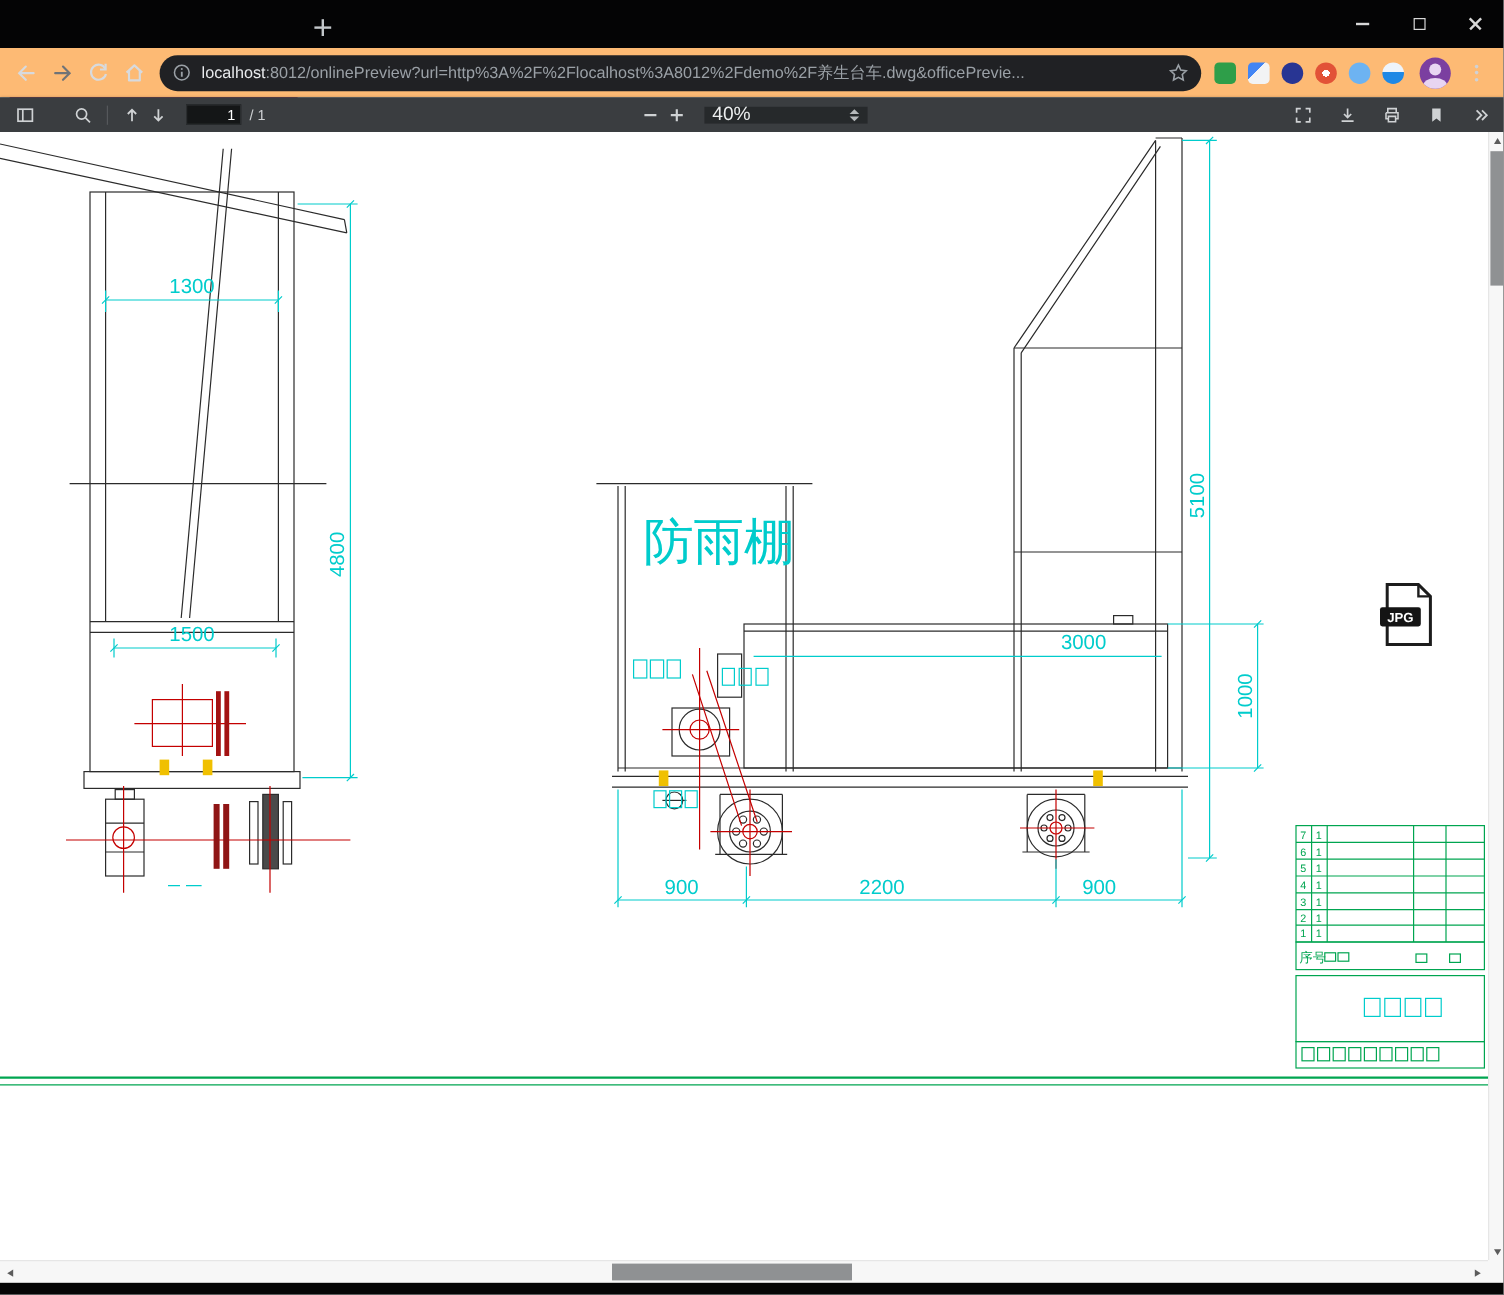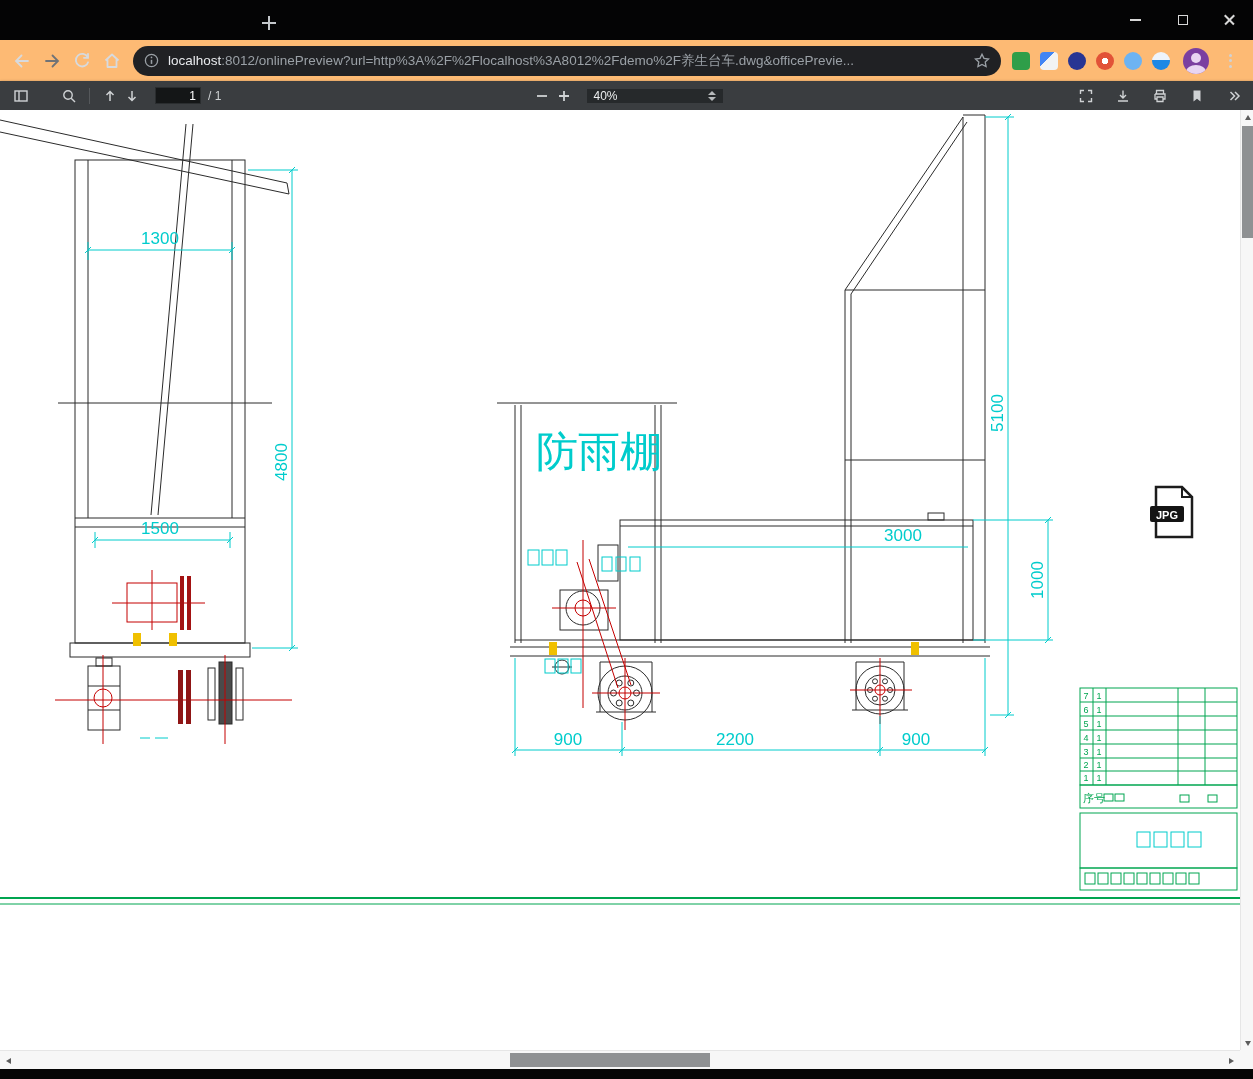--- a/index.html
+++ b/index.html
@@ -49,21 +49,21 @@
           box-shadow:0 1px 3px rgba(0,0,0,.45);}
   .pt-left{position:absolute;left:10px;top:0;height:29px;display:flex;align-items:center;}
   .pt-center{position:absolute;left:50%;top:0;height:29px;transform:translateX(-50%);display:flex;align-items:center;}
   .pt-right{position:absolute;right:8px;top:0;height:29px;display:flex;align-items:center;gap:15px;}
   .pt-icon{width:22px;height:22px;display:flex;align-items:center;justify-content:center;color:#cfd2d4;flex:0 0 auto;}
   .pt-sep{width:1px;height:16px;background:#55585b;margin:0 9px;}
   .page-input{width:46px;height:17px;background:#141617;border:1px solid #2a2d2f;color:#fff;
               font-size:12px;text-align:right;padding:0 4px;margin-left:12px;font-family:inherit;}
   .page-total{color:#cfd2d4;font-size:12px;margin-left:7px;}
   .zoom-select{width:136px;height:14px;background:#26292b;margin-left:12px;display:flex;align-items:center;
-               padding:0 7px;color:#eceeef;font-size:12px;}
+               padding:0 7px;color:#eceeef;font-size:16px;}
   .zoom-select .spin{margin-left:auto;display:flex;flex-direction:column;gap:2px;}
   .spin i{width:0;height:0;border-left:4px solid transparent;border-right:4px solid transparent;display:block;}
   .spin .up{border-bottom:4px solid #b6b9bb;}
   .spin .dn{border-top:4px solid #b6b9bb;}
   .ml26{margin-left:26px;}
   
   .content{position:absolute;top:110px;left:0;width:1240px;height:940px;background:#fff;overflow:hidden;}
   .cad{display:block;}
   
   .scroll-v{position:absolute;top:110px;right:0;width:13px;height:940px;background:#f7f7f7;border-left:1px solid #e6e6e6;}

